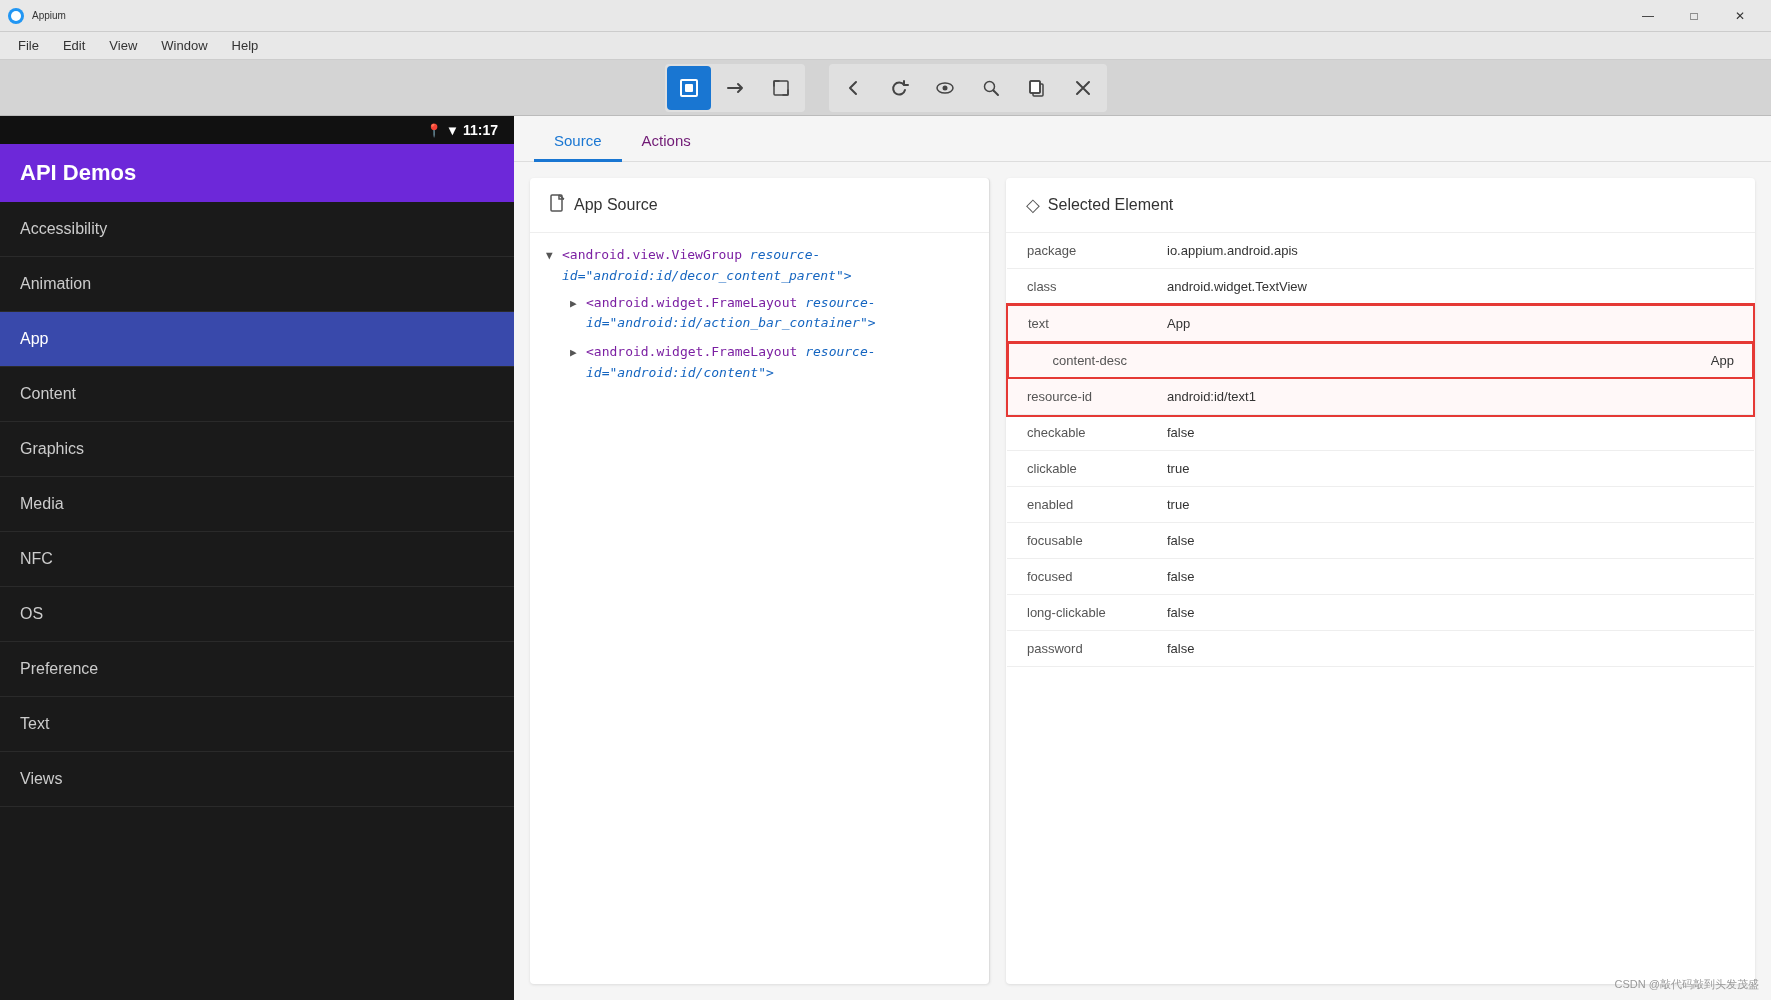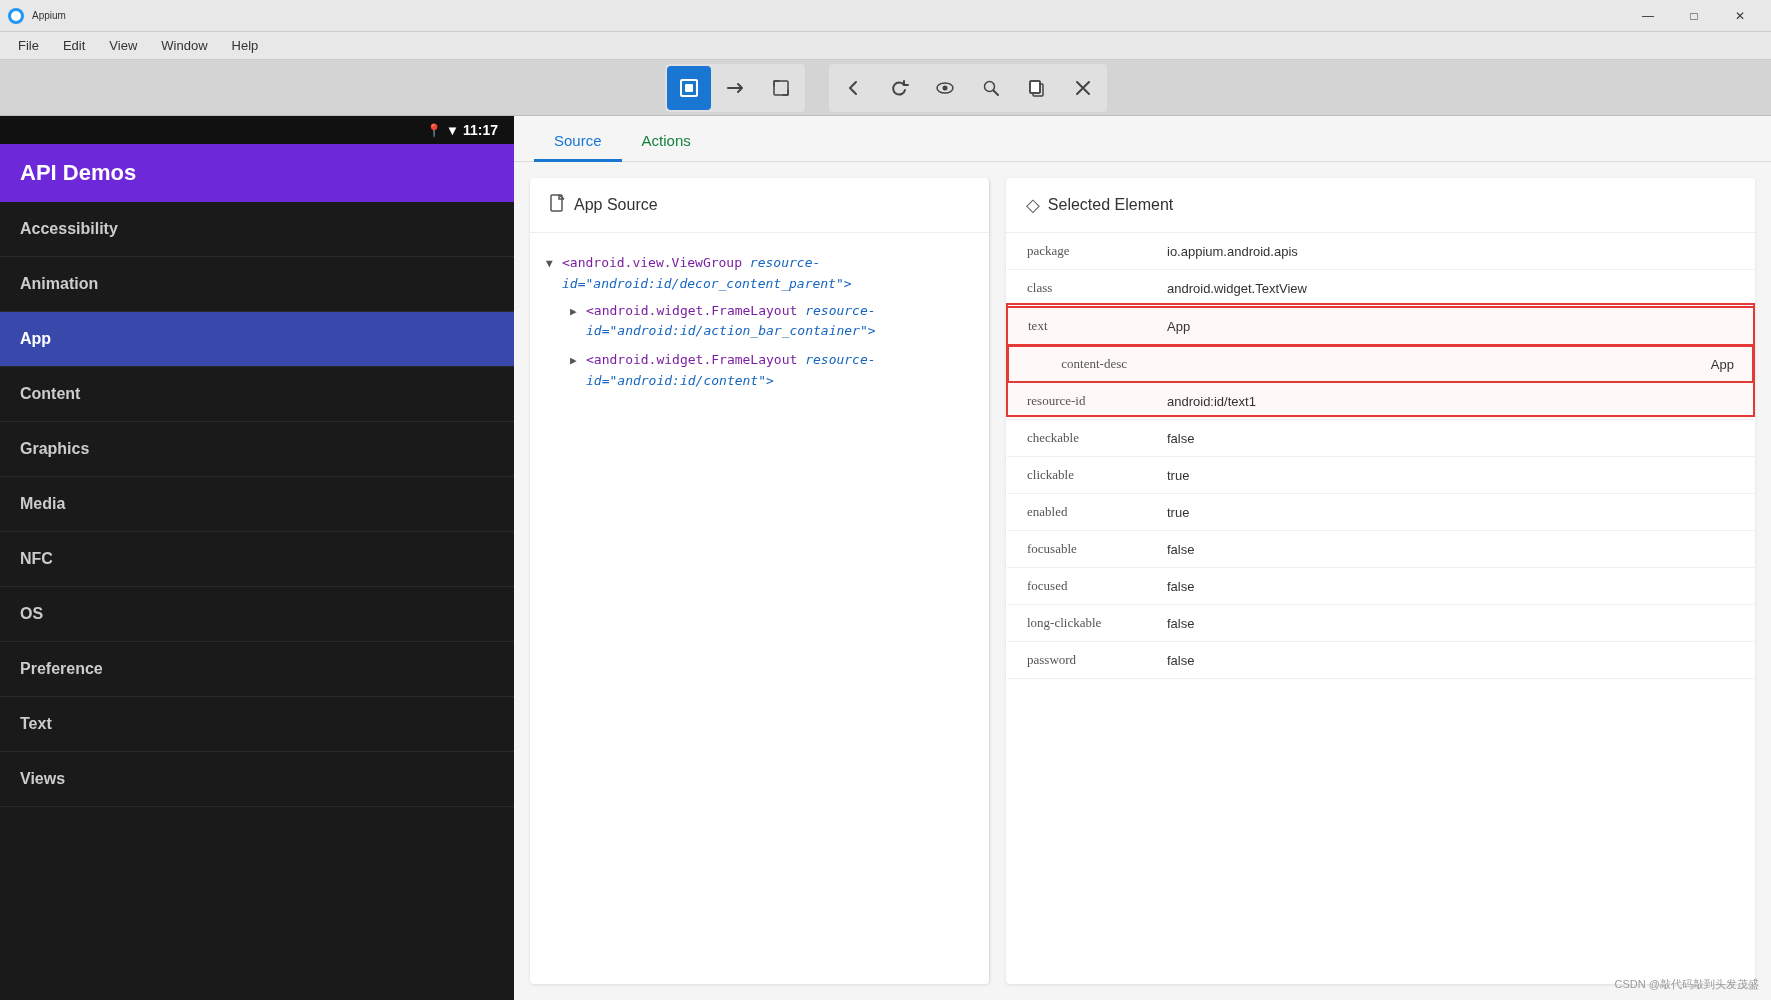--- a/index.html
+++ b/index.html
@@ -120,21 +120,20 @@
       font-size: 13px;
     }
     .android-status-icons {
       display: flex;
       align-items: center;
       gap: 4px;
     }
     .android-list {
       flex: 1;
       overflow-y: auto;
-      font-weight: bold;
     }
     .android-app-title {
       color: #fff;
       font-size: 22px;
       font-weight: bold;
       padding: 16px 20px;
       background: #6d28d9;
     }
     .android-list-item {
       padding: 18px 20px;
@@ -161,21 +160,21 @@
       display: flex;
       align-items: flex-end;
       padding: 8px 20px 0;
       background: #f5f5f5;
       border-bottom: 1px solid #ddd;
     }
     .tab {
       padding: 8px 20px 10px;
       font-size: 15px;
       cursor: pointer;
-      color: #15803d;
+      color: #701a75;
       border-bottom: 3px solid transparent;
       margin-bottom: -1px;
     }
     .tab.active {
       color: #1976D2;
       border-bottom: 3px solid #1976D2;
       font-weight: 500;
     }
 
     
@@ -189,21 +188,20 @@
     .source-panel {
       width: 460px;
       background: #fff;
       border-right: 1px solid #ddd;
       display: flex;
       flex-direction: column;
       margin: 16px;
       border-radius: 4px;
       box-shadow: 0 1px 3px rgba(0,0,0,0.1);
       overflow: hidden;
-      gap: 8px;
     }
     .source-panel-header {
       padding: 16px 20px;
       font-size: 16px;
       font-weight: 500;
       border-bottom: 1px solid #eee;
       display: flex;
       align-items: center;
       gap: 8px;
       color: #333;
@@ -260,21 +258,20 @@
       border-bottom: 1px solid #eee;
     }
     .props-table td {
       padding: 10px 20px;
       font-size: 13px;
       color: #333;
     }
     .props-table td:first-child {
       color: #555;
       width: 140px;
-      font-family: Liberation Serif, serif;
     }
     .props-table td:last-child {
       color: #333;
     }
 
     
     .watermark {
       position: fixed;
       bottom: 8px;
       right: 12px;

